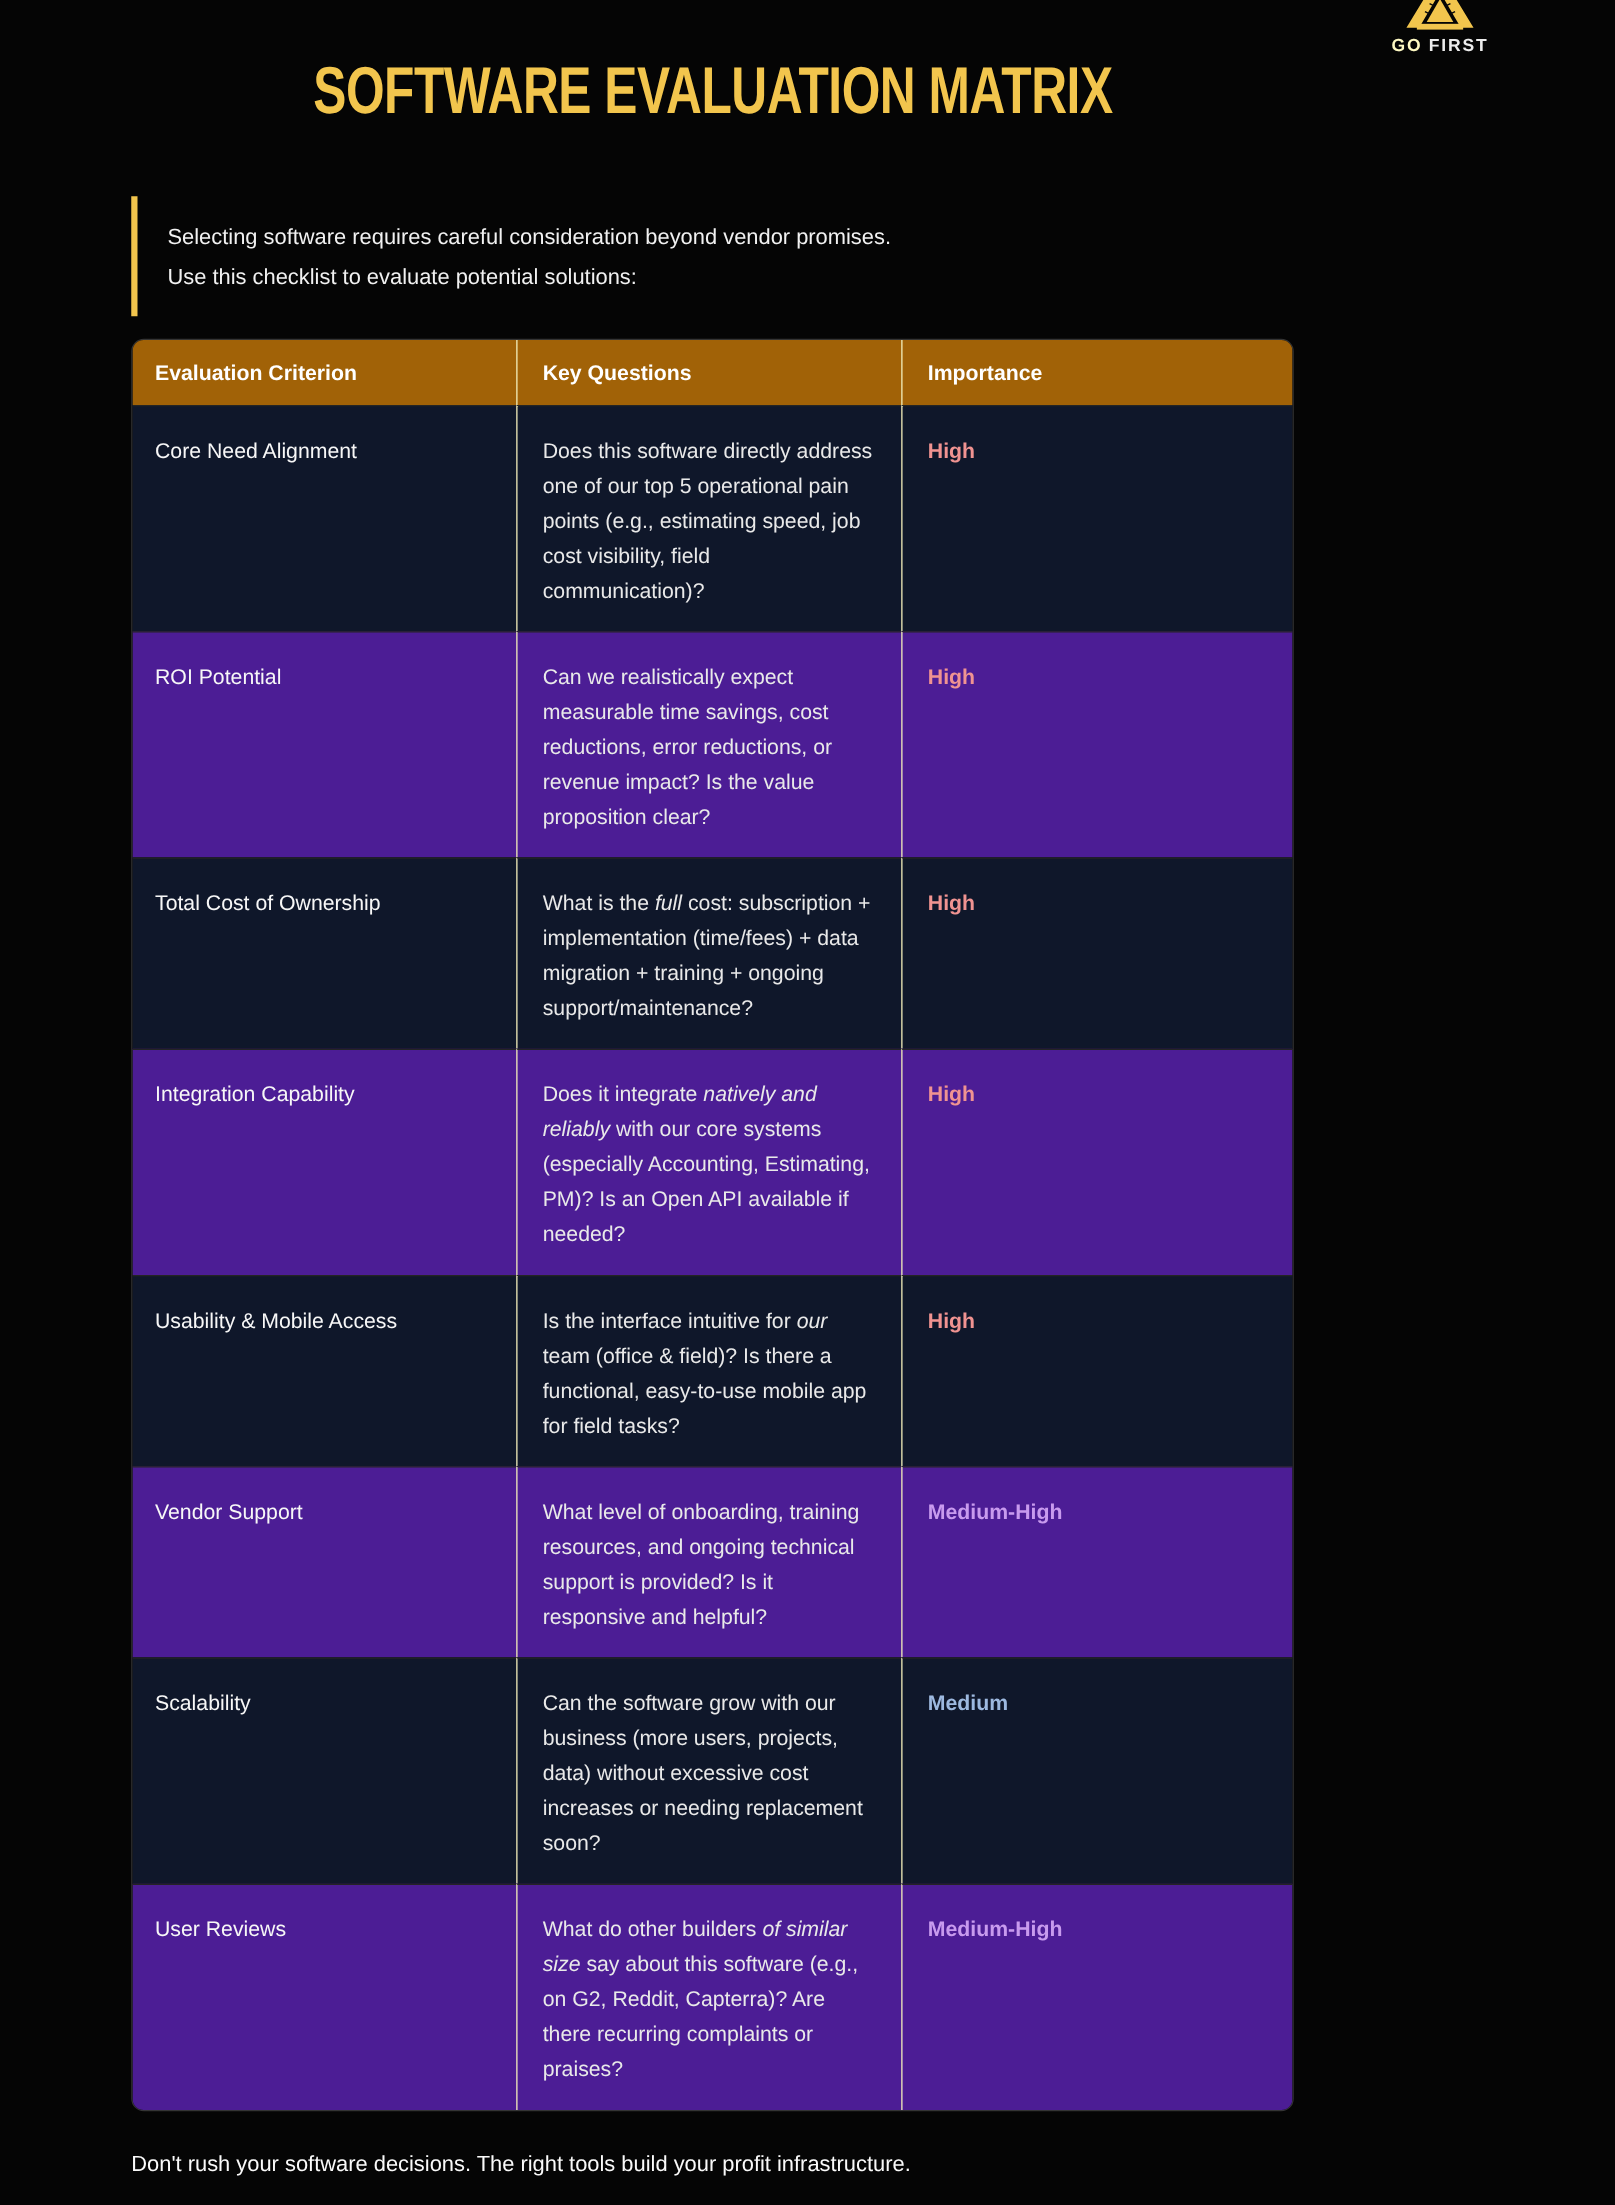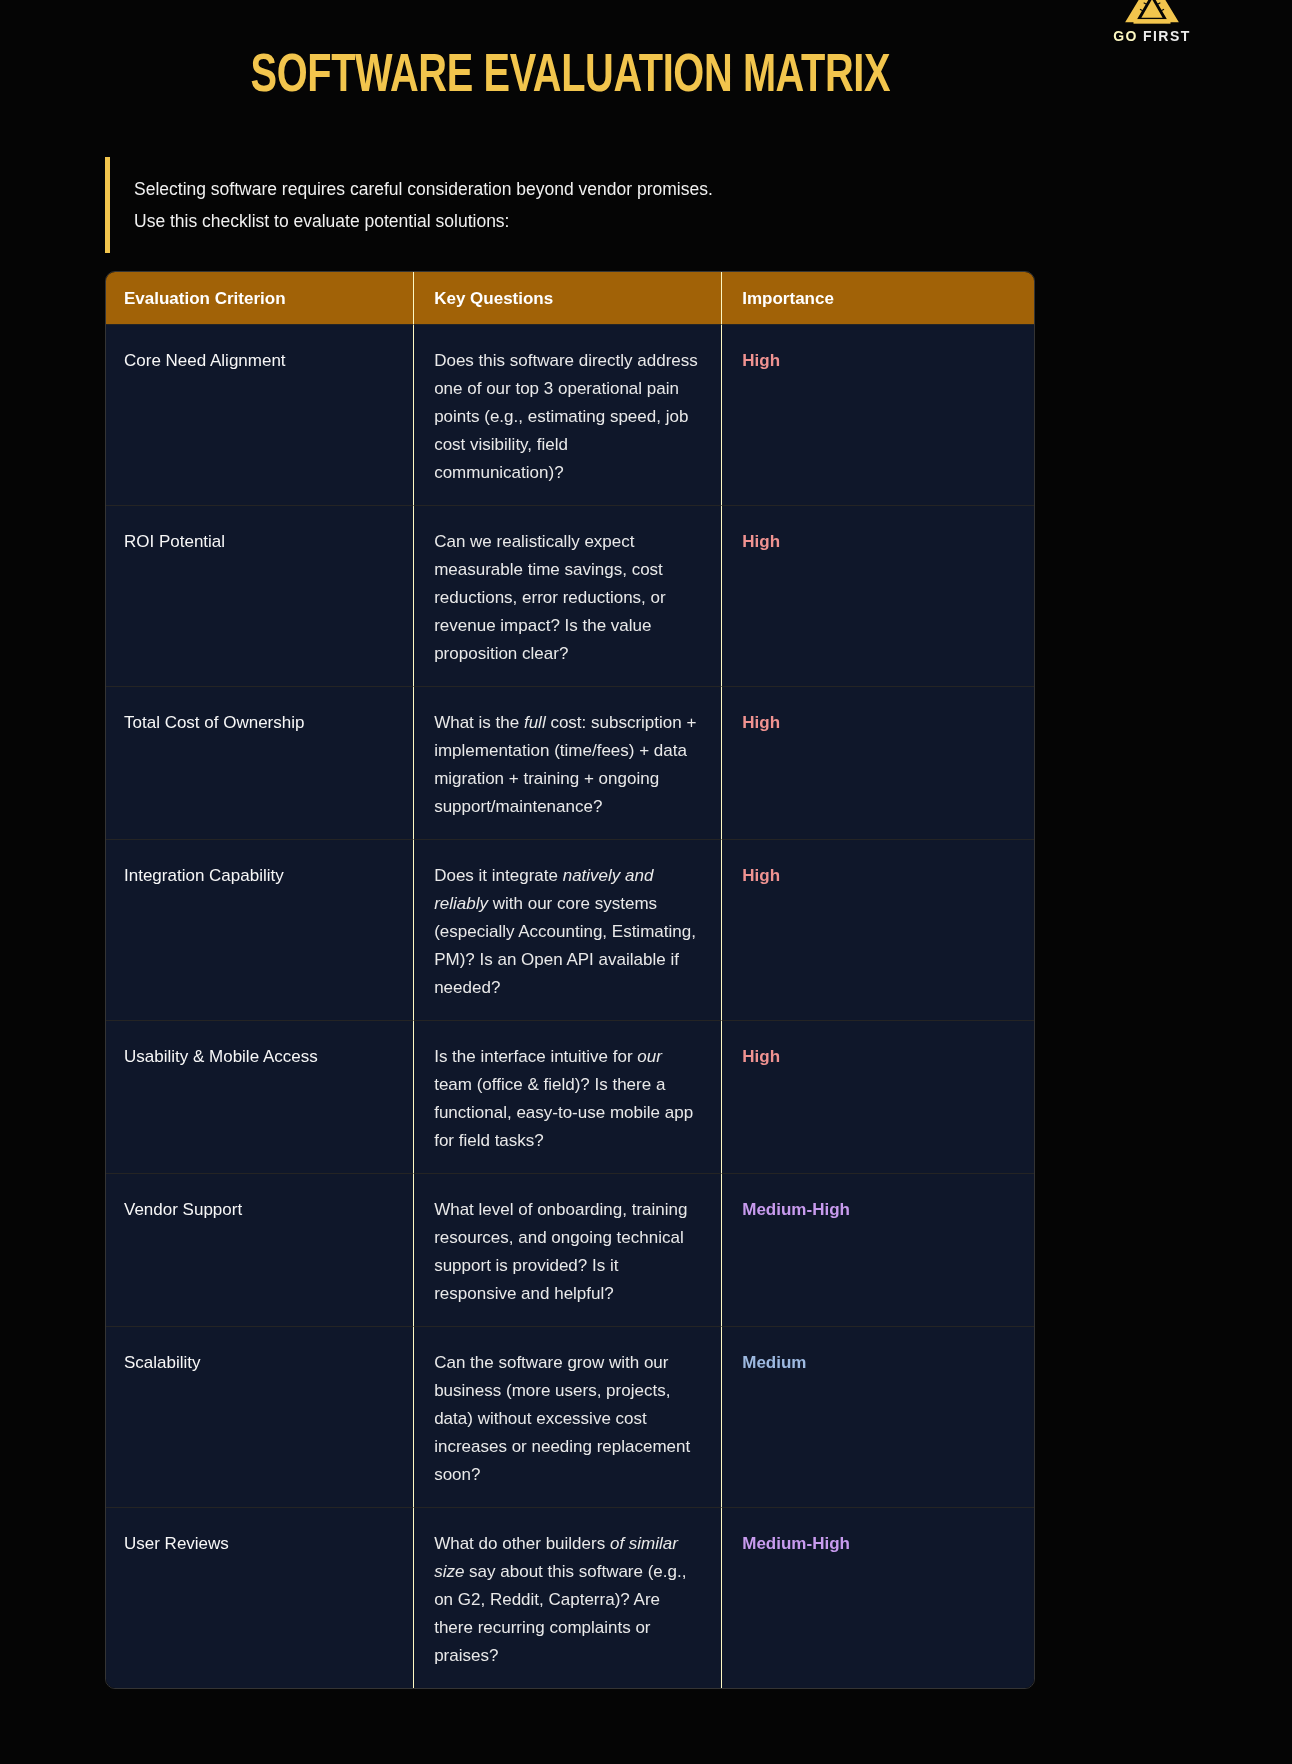--- a/index.html
+++ b/index.html
@@ -96,21 +96,21 @@
   table.matrix tbody td { border-top: 1px solid #242424; }
   table.matrix td {
     padding: 22px 20px 18px 20px;
     line-height: 28px;
   }
   table.matrix td.criterion { padding-left: 18px; color: #f7f7f7; }
   table.matrix td.question  { color: #e9e9e9; }
   table.matrix td.question em { font-style: italic; }
   table.matrix td.importance { font-weight: bold; }
   tr.row-odd  td { background: #0f172a; }
-  tr.row-even td { background: #0f172a; }
+  tr.row-even td { background: #4c1d95; }
   
   .closing {
     margin: 30px 0 0 0;
     font-size: 17.5px;
     line-height: 24px;
     color: #fafafa;
   }
 </style>
 </head>
 <body>
@@ -148,21 +148,21 @@
     <thead>
       <tr>
         <th>Evaluation Criterion</th>
         <th>Key Questions</th>
         <th>Importance</th>
       </tr>
     </thead>
     <tbody>
         <tr class="row-odd">
           <td class="criterion">Core Need Alignment</td>
-          <td class="question"><span>Does this software directly address one of our top 3 operational pain points (e.g., estimating speed, job cost visibility, field communication)?</span></td>
+          <td class="question"><span>Does this software directly address one of our top 5 operational pain points (e.g., estimating speed, job cost visibility, field communication)?</span></td>
           <td class="importance" style="color: rgb(240, 147, 145);">High</td>
         </tr>
         <tr class="row-even">
           <td class="criterion">ROI Potential</td>
           <td class="question"><span>Can we realistically expect measurable time savings, cost reductions, error reductions, or revenue impact? Is the value proposition clear?</span></td>
           <td class="importance" style="color: rgb(240, 147, 145);">High</td>
         </tr>
         <tr class="row-odd">
           <td class="criterion">Total Cost of Ownership</td>
           <td class="question"><span>What is the </span><em>full</em><span> cost: subscription + implementation (time/fees) + data migration + training + ongoing support/maintenance?</span></td>
@@ -189,14 +189,15 @@
           <td class="importance" style="color: rgb(157, 185, 224);">Medium</td>
         </tr>
         <tr class="row-even">
           <td class="criterion">User Reviews</td>
           <td class="question"><span>What do other builders </span><em>of similar size</em><span> say about this software (e.g., on G2, Reddit, Capterra)? Are there recurring complaints or praises?</span></td>
           <td class="importance" style="color: rgb(200, 155, 238);">Medium-High</td>
         </tr>
       </tbody>
   </table>
 
+  <p class="closing">Don't rush your software decisions. The right tools build your profit infrastructure.</p>
 
 </div>
 
 </body></html>

